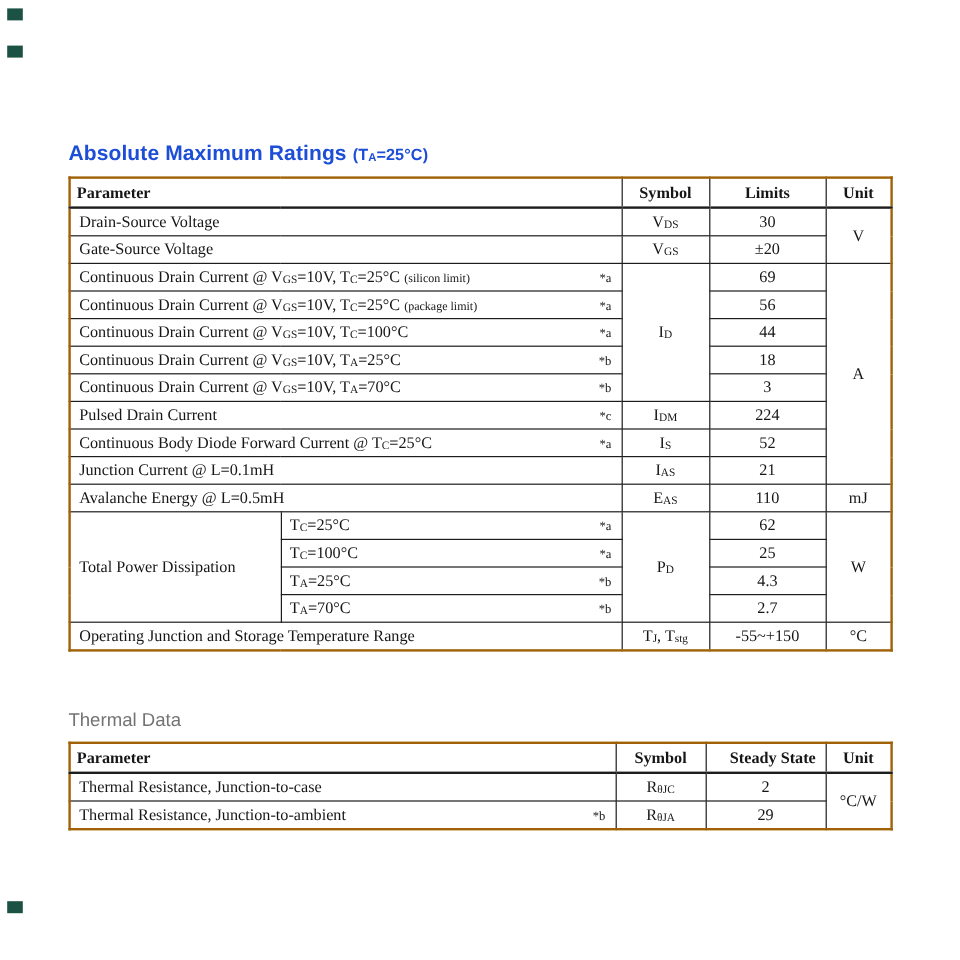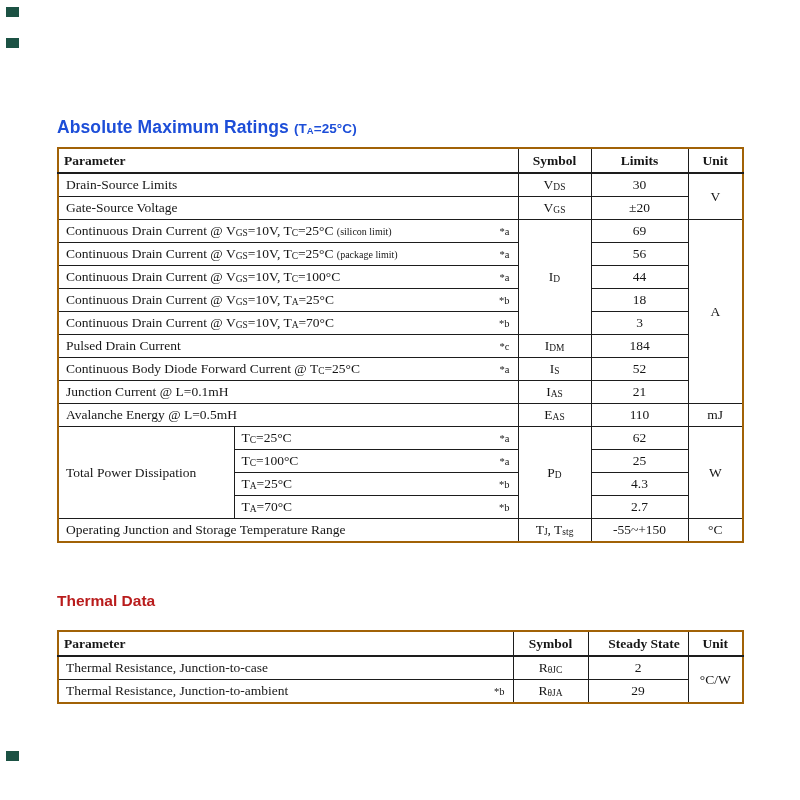--- a/index.html
+++ b/index.html
@@ -11,22 +11,22 @@
   .mark-1{top:7px;}
   .mark-2{top:38px;}
   .mark-3{top:751px;}
   .content{position:absolute;left:57px;top:117px;width:685px;}
   h1.sec-title{
     margin:0 0 9px 0;font-family:"Liberation Sans",sans-serif;font-weight:bold;
     font-size:17.5px;color:#1d4ed8;letter-spacing:0.1px;
   }
   h1.sec-title .title-note{font-size:13.5px;margin-left:5px;}
   h2.sec-title{
-    margin:49px 0 20px 0;font-family:"Liberation Sans",sans-serif;font-weight:bold;
-    font-size:15.5px;color:#b91c1c;
+    margin:49px 0 8px 0;font-family:"Liberation Sans",sans-serif;font-weight:normal;
+    font-size:15.5px;color:#737373;
   }
   table.ds-table{
     width:685px;border-collapse:collapse;table-layout:fixed;
     border:2px solid #a16207;
   }
   .ds-table th,.ds-table td{
     border:1px solid #1d1d1d;padding:0;overflow:hidden;white-space:nowrap;
     font-size:13.5px;vertical-align:middle;
   }
   .ds-table th{height:23px;font-weight:bold;border-bottom:2px solid #1d1d1d;}
@@ -64,21 +64,21 @@
           <th colspan="2" class="h-left" style="text-align: left;">Parameter</th>
           <th style="text-align: center;">Symbol</th>
           <th style="text-align: center;">Limits</th>
           <th style="text-align: center;">Unit</th>
         </tr>
       </thead>
       <tbody>
         <tr>
           <td colspan="2" class="cl">
             <div class="pcell">
-              <span><span>Drain-Source Limits</span></span>
+              <span><span>Drain-Source Voltage</span></span>
             </div>
           </td>
           <td class="cc">
             <div class="ccell"><span><span>V</span><span class="sub">DS</span></span></div>
           </td>
           <td class="cc">
             <div class="ccell"><span>30</span></div>
           </td>
           <td rowspan="2" class="cc">
             <div class="ccell"><span>V</span></div>
@@ -162,21 +162,21 @@
           <td colspan="2" class="cl">
             <div class="pcell">
               <span><span>Pulsed Drain Current</span></span>
               <span class="note">*c</span>
             </div>
           </td>
           <td class="cc">
             <div class="ccell"><span><span>I</span><span class="sub">DM</span></span></div>
           </td>
           <td class="cc">
-            <div class="ccell"><span>184</span></div>
+            <div class="ccell"><span>224</span></div>
           </td>
         </tr>
         <tr>
           <td colspan="2" class="cl">
             <div class="pcell">
               <span><span>Continuous Body Diode Forward Current @ T</span><span class="sub">C</span><span>=25°C</span></span>
               <span class="note">*a</span>
             </div>
           </td>
           <td class="cc">

